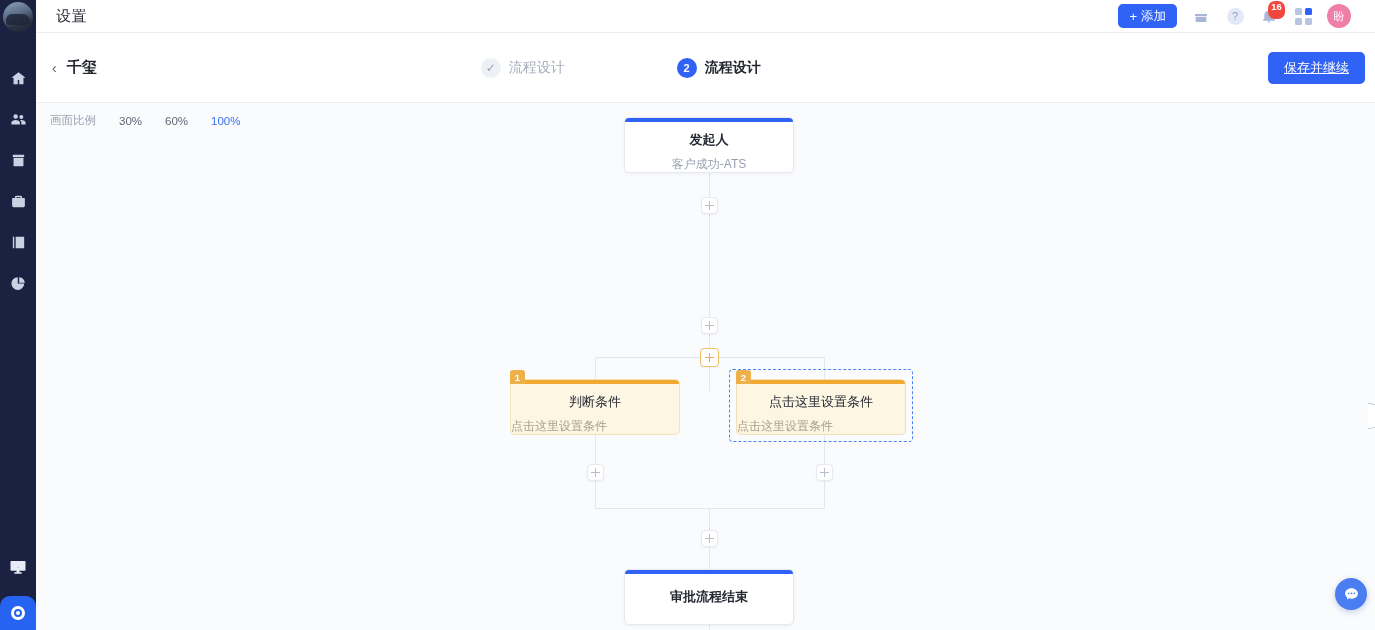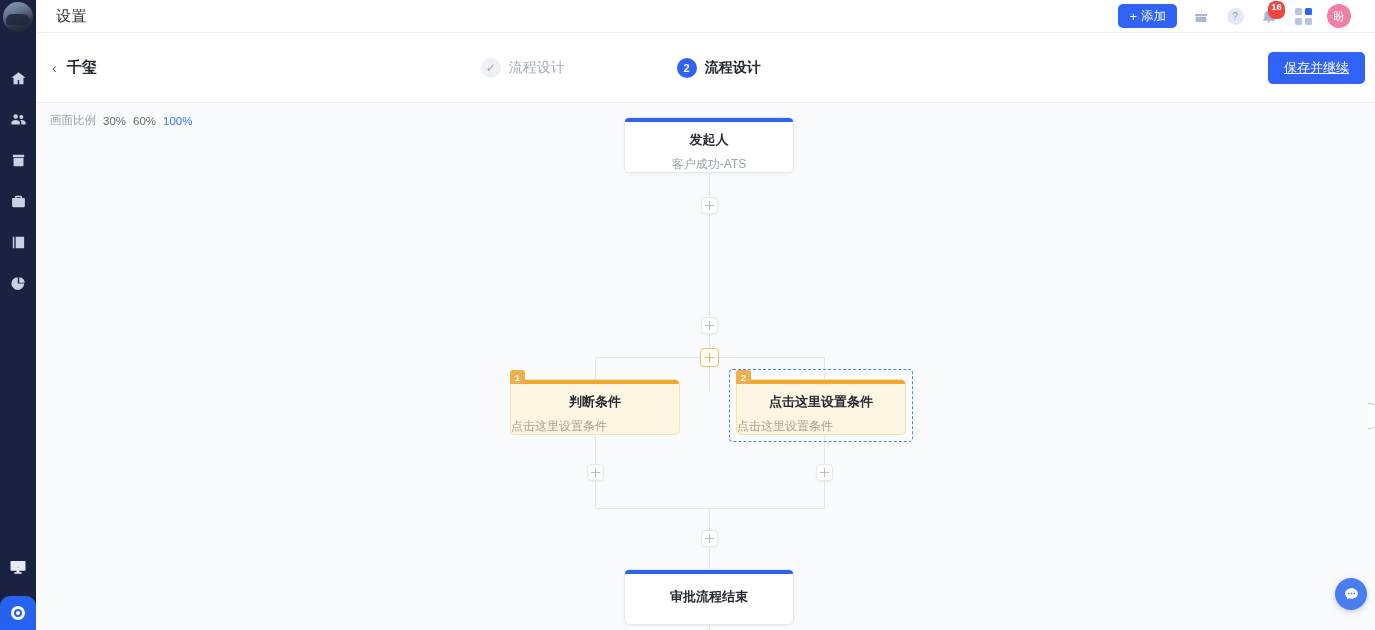--- a/index.html
+++ b/index.html
@@ -98,21 +98,21 @@
     margin-left: auto; margin-right: 10px; background: #2f62f5; color: #fff;
     font-size: 13px; border-radius: 5px; height: 32px; padding: 0 16px;
     display: flex; align-items: center; border: none; cursor: pointer; text-decoration: underline;
   }
 
   
   .canvas {
     position: absolute; left: 36px; top: 103px; width: 1339px; height: 527px;
     background: #fafbfd; overflow: hidden;
   }
-  .scale-row { position: absolute; left: 14px; top: 10px; display: flex; align-items: center; gap: 7px; font-size: 11.5px; color: #8d95a4; }
+  .scale-row { position: absolute; left: 14px; top: 10px; display: flex; align-items: center; gap: 23px; font-size: 11.5px; color: #8d95a4; }
   .scale-row .lbl { color: #9aa2b0; }
   .scale-row .opt { cursor: pointer; color: #5f6775; }
   .scale-row .opt.on { color: #3b74f2; }
 
   .flow { position: absolute; left: 0; top: 0; width: 1339px; height: 527px; }
   .node {
     position: absolute; background: #fff; border-radius: 5px;
     border: 1px solid #e6e9f0; box-shadow: 0 1px 3px rgba(30,40,70,.06);
     overflow: hidden;
   }
@@ -129,21 +129,21 @@
   .node.end { left: 588px; top: 466px; width: 170px; height: 56px; }
   .node.end .bar { background: #2f62f5; }
   .node.end .ttl { margin-top: 14px; }
 
   .cond {
     position: absolute; width: 170px; height: 56px; background: #fdf6e3;
     border-radius: 5px; overflow: visible;
   }
   .cond .inner { position: absolute; inset: 0; border-radius: 5px; overflow: hidden; background: #fdf6e3; border: 1px solid #f2e3bb; }
   .cond .bar { height: 4px; width: 100%; background: #f0a831; }
-  .cond .ttl { font-size: 13px; font-weight: bold; color: #262a33; text-align: center; margin-top: 9px; }
+  .cond .ttl { font-size: 13px; font-weight: normal; color: #262a33; text-align: center; margin-top: 9px; }
   .cond .sub { font-size: 12px; color: #a79f8c; text-align: left; margin-top: 7px; }
   .cond .num {
     position: absolute; left: 0; top: -9px; width: 15px; height: 14px;
     background: #edb04a; color: #fff; font-size: 9.5px; font-weight: bold;
     display: flex; align-items: center; justify-content: center;
     border-top-left-radius: 3px; border-top-right-radius: 3px; z-index: 3;
   }
   .cond.c1 { left: 474px; top: 276px; }
   .cond.c2 { left: 700px; top: 276px; }
   .cond.c2 .sel {

